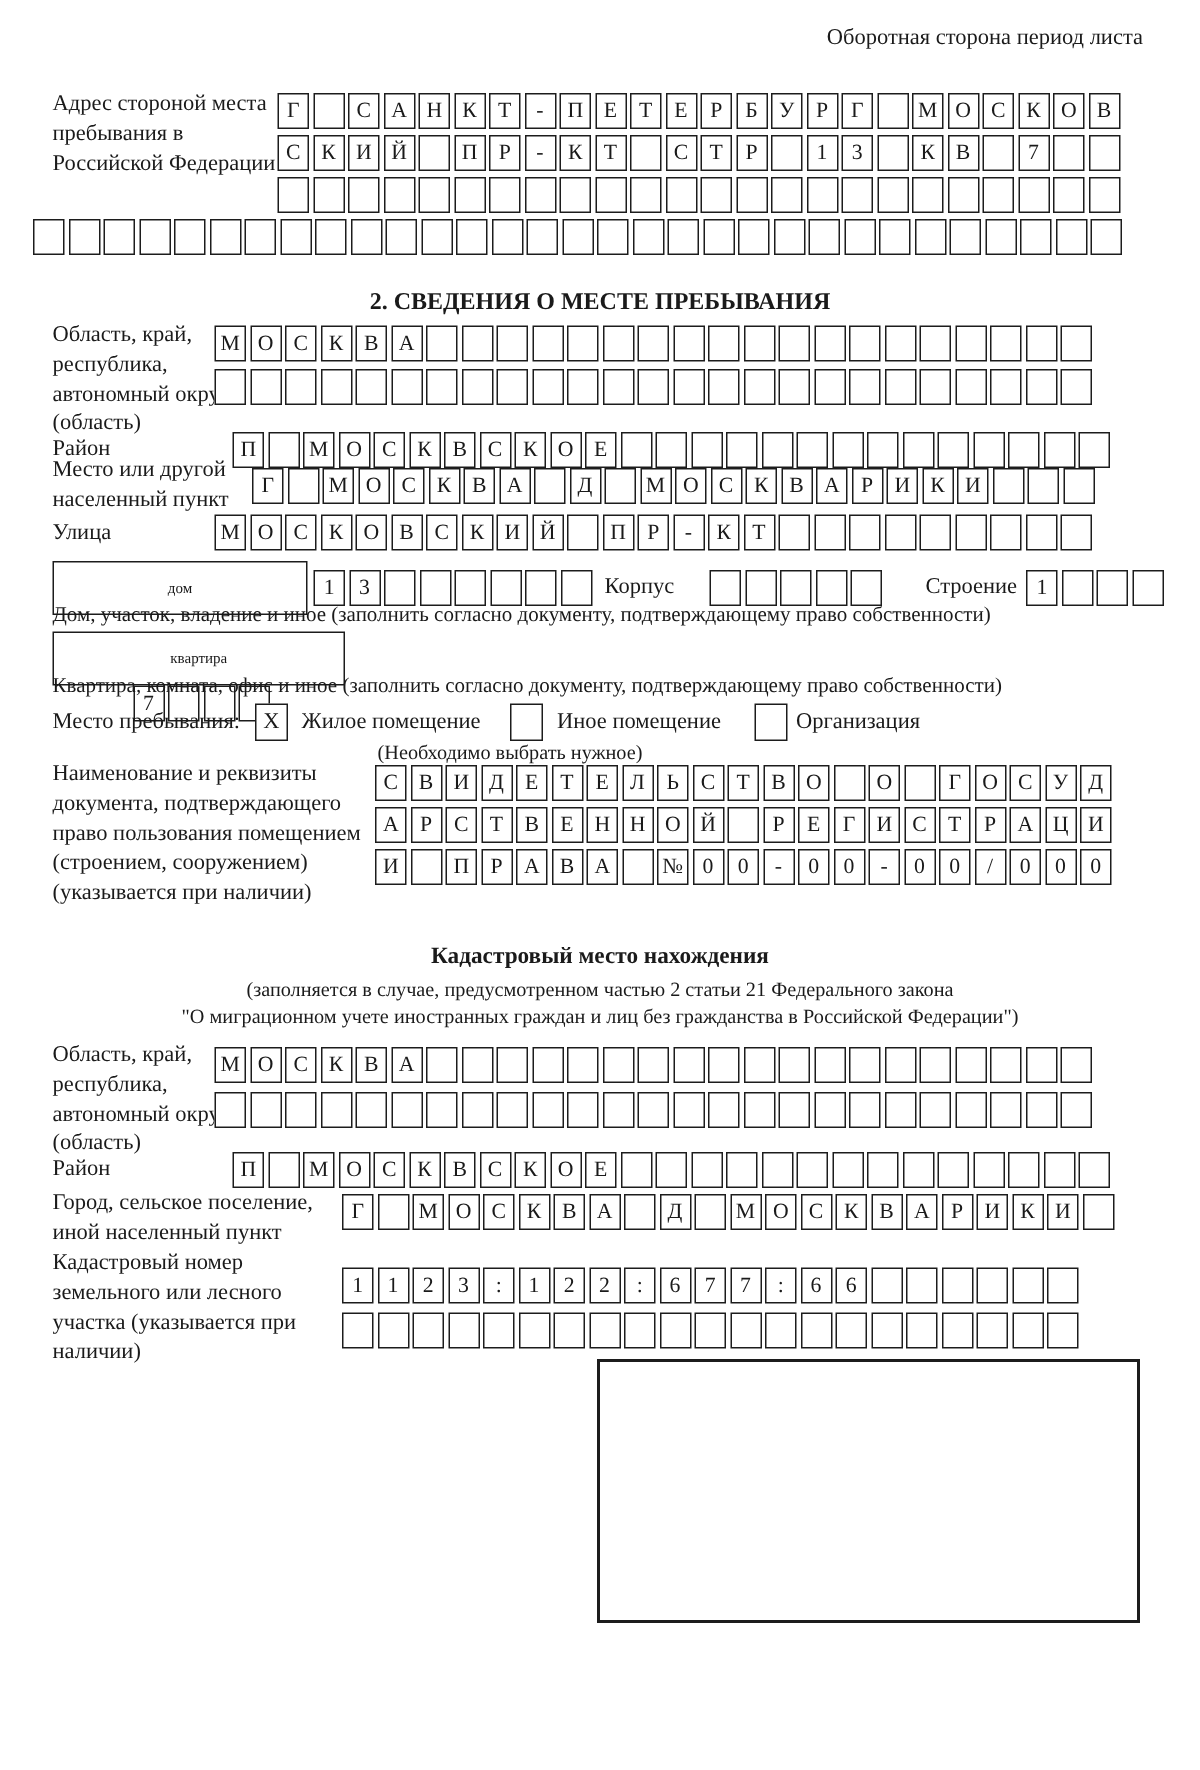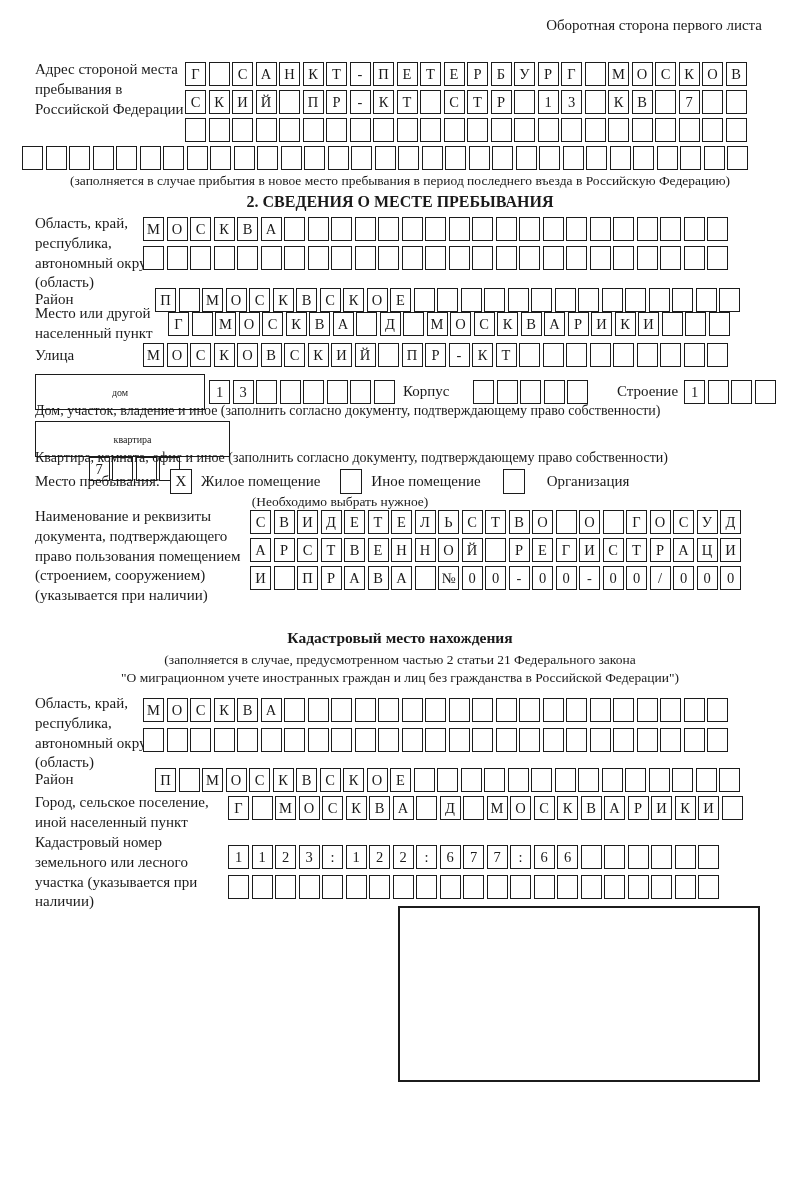--- a/index.html
+++ b/index.html
@@ -30,28 +30,27 @@
     font-size:15px;background:#fff;
   }
   .stampbox{border:2px solid #1c1c1c;box-sizing:border-box;background:#fff;}
   .caption{font-size:15px;line-height:1.24;text-align:center;}
 </style>
 </head>
 <body>
 
 <div id="page">
 
-  <div class="abs lbl" style="top:16px;right:38px;">Оборотная сторона первого листа</div>
+  <div class="abs lbl" style="top:16px;right:38px;">Оборотная сторона период листа</div>
 
   <div class="abs lbl" style="top:60px;left:35px;width:155px;">Адрес стороной места пребывания в Российской Федерации</div>
   <div class="abs cellrow" style="top:62px;left:185px;"><span class="cell">Г</span><span class="cell"></span><span class="cell">С</span><span class="cell">А</span><span class="cell">Н</span><span class="cell">К</span><span class="cell">Т</span><span class="cell">-</span><span class="cell">П</span><span class="cell">Е</span><span class="cell">Т</span><span class="cell">Е</span><span class="cell">Р</span><span class="cell">Б</span><span class="cell">У</span><span class="cell">Р</span><span class="cell">Г</span><span class="cell"></span><span class="cell">М</span><span class="cell">О</span><span class="cell">С</span><span class="cell">К</span><span class="cell">О</span><span class="cell">В</span></div>
   <div class="abs cellrow" style="top:90px;left:185px;"><span class="cell">С</span><span class="cell">К</span><span class="cell">И</span><span class="cell">Й</span><span class="cell"></span><span class="cell">П</span><span class="cell">Р</span><span class="cell">-</span><span class="cell">К</span><span class="cell">Т</span><span class="cell"></span><span class="cell">С</span><span class="cell">Т</span><span class="cell">Р</span><span class="cell"></span><span class="cell">1</span><span class="cell">3</span><span class="cell"></span><span class="cell">К</span><span class="cell">В</span><span class="cell"></span><span class="cell">7</span><span class="cell"></span><span class="cell"></span></div>
   <div class="abs cellrow" style="top:118px;left:185px;"><span class="cell"></span><span class="cell"></span><span class="cell"></span><span class="cell"></span><span class="cell"></span><span class="cell"></span><span class="cell"></span><span class="cell"></span><span class="cell"></span><span class="cell"></span><span class="cell"></span><span class="cell"></span><span class="cell"></span><span class="cell"></span><span class="cell"></span><span class="cell"></span><span class="cell"></span><span class="cell"></span><span class="cell"></span><span class="cell"></span><span class="cell"></span><span class="cell"></span><span class="cell"></span><span class="cell"></span></div>
   <div class="abs cellrow" style="top:146px;left:22px;"><span class="cell"></span><span class="cell"></span><span class="cell"></span><span class="cell"></span><span class="cell"></span><span class="cell"></span><span class="cell"></span><span class="cell"></span><span class="cell"></span><span class="cell"></span><span class="cell"></span><span class="cell"></span><span class="cell"></span><span class="cell"></span><span class="cell"></span><span class="cell"></span><span class="cell"></span><span class="cell"></span><span class="cell"></span><span class="cell"></span><span class="cell"></span><span class="cell"></span><span class="cell"></span><span class="cell"></span><span class="cell"></span><span class="cell"></span><span class="cell"></span><span class="cell"></span><span class="cell"></span><span class="cell"></span><span class="cell"></span></div>
-  <div class="abs note center" style="top:173px;">(заполняется в случае прибытия в новое место пребывания в период последнего въезда в Российскую Федерацию)</div>
 
   <div class="abs heading center" style="top:193px;">2. СВЕДЕНИЯ О МЕСТЕ ПРЕБЫВАНИЯ</div>
 
   <div class="abs lbl" style="top:214px;left:35px;width:125px;">Область, край, республика, автономный округ (область)</div>
   <div class="abs cellrow" style="top:217px;left:143px;"><span class="cell">М</span><span class="cell">О</span><span class="cell">С</span><span class="cell">К</span><span class="cell">В</span><span class="cell">А</span><span class="cell"></span><span class="cell"></span><span class="cell"></span><span class="cell"></span><span class="cell"></span><span class="cell"></span><span class="cell"></span><span class="cell"></span><span class="cell"></span><span class="cell"></span><span class="cell"></span><span class="cell"></span><span class="cell"></span><span class="cell"></span><span class="cell"></span><span class="cell"></span><span class="cell"></span><span class="cell"></span><span class="cell"></span></div>
   <div class="abs cellrow" style="top:246px;left:143px;"><span class="cell"></span><span class="cell"></span><span class="cell"></span><span class="cell"></span><span class="cell"></span><span class="cell"></span><span class="cell"></span><span class="cell"></span><span class="cell"></span><span class="cell"></span><span class="cell"></span><span class="cell"></span><span class="cell"></span><span class="cell"></span><span class="cell"></span><span class="cell"></span><span class="cell"></span><span class="cell"></span><span class="cell"></span><span class="cell"></span><span class="cell"></span><span class="cell"></span><span class="cell"></span><span class="cell"></span><span class="cell"></span></div>
 
   <div class="abs lbl" style="top:290px;left:35px;">Район</div>
   <div class="abs cellrow" style="top:288px;left:155px;"><span class="cell">П</span><span class="cell"></span><span class="cell">М</span><span class="cell">О</span><span class="cell">С</span><span class="cell">К</span><span class="cell">В</span><span class="cell">С</span><span class="cell">К</span><span class="cell">О</span><span class="cell">Е</span><span class="cell"></span><span class="cell"></span><span class="cell"></span><span class="cell"></span><span class="cell"></span><span class="cell"></span><span class="cell"></span><span class="cell"></span><span class="cell"></span><span class="cell"></span><span class="cell"></span><span class="cell"></span><span class="cell"></span><span class="cell"></span></div>
 
@@ -77,21 +76,21 @@
   </div>
   <div class="abs note" style="top:450px;left:35px;font-size:14px;">Квартира, комната, офис и иное (заполнить согласно документу, подтверждающему право собственности)</div>
 
   <div class="abs inlinerow" style="top:469px;left:35px;">
     <div class="lbl">Место пребывания:</div>
     <div class="checkbox" style="margin-left:10px;">X</div>
     <div class="lbl" style="margin-left:9px;">Жилое помещение</div>
     <div class="checkbox" style="margin-left:20px;"></div>
     <div class="lbl" style="margin-left:9px;">Иное помещение</div>
     <div class="checkbox" style="margin-left:22px;"></div>
-    <div class="lbl" style="margin-left:22px;">Организация</div>
+    <div class="lbl" style="margin-left:6px;">Организация</div>
   </div>
   <div class="abs note" style="top:494px;left:200px;width:280px;text-align:center;">(Необходимо выбрать нужное)</div>
 
   <div class="abs lbl" style="top:507px;left:35px;width:213px;">Наименование и реквизиты документа, подтверждающего право пользования помещением (строением, сооружением) (указывается при наличии)</div>
   <div class="abs cellrow" style="top:510px;left:250px;"><span class="cell">С</span><span class="cell">В</span><span class="cell">И</span><span class="cell">Д</span><span class="cell">Е</span><span class="cell">Т</span><span class="cell">Е</span><span class="cell">Л</span><span class="cell">Ь</span><span class="cell">С</span><span class="cell">Т</span><span class="cell">В</span><span class="cell">О</span><span class="cell"></span><span class="cell">О</span><span class="cell"></span><span class="cell">Г</span><span class="cell">О</span><span class="cell">С</span><span class="cell">У</span><span class="cell">Д</span></div>
   <div class="abs cellrow" style="top:538px;left:250px;"><span class="cell">А</span><span class="cell">Р</span><span class="cell">С</span><span class="cell">Т</span><span class="cell">В</span><span class="cell">Е</span><span class="cell">Н</span><span class="cell">Н</span><span class="cell">О</span><span class="cell">Й</span><span class="cell"></span><span class="cell">Р</span><span class="cell">Е</span><span class="cell">Г</span><span class="cell">И</span><span class="cell">С</span><span class="cell">Т</span><span class="cell">Р</span><span class="cell">А</span><span class="cell">Ц</span><span class="cell">И</span></div>
   <div class="abs cellrow" style="top:566px;left:250px;"><span class="cell">И</span><span class="cell"></span><span class="cell">П</span><span class="cell">Р</span><span class="cell">А</span><span class="cell">В</span><span class="cell">А</span><span class="cell"></span><span class="cell">№</span><span class="cell">0</span><span class="cell">0</span><span class="cell">-</span><span class="cell">0</span><span class="cell">0</span><span class="cell">-</span><span class="cell">0</span><span class="cell">0</span><span class="cell">/</span><span class="cell">0</span><span class="cell">0</span><span class="cell">0</span></div>
 
   <div class="abs heading center" style="top:629px;font-size:15.5px;">Кадастровый место нахождения</div>
   <div class="abs note center" style="top:652px;">(заполняется в случае, предусмотренном частью 2 статьи 21 Федерального закона</div>

